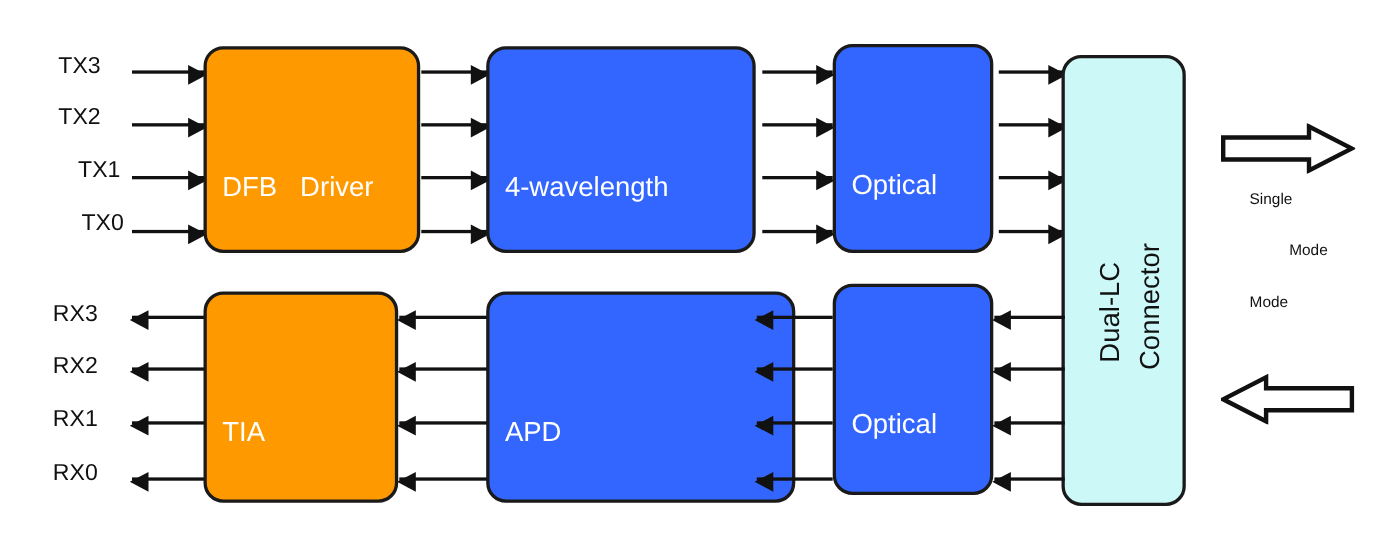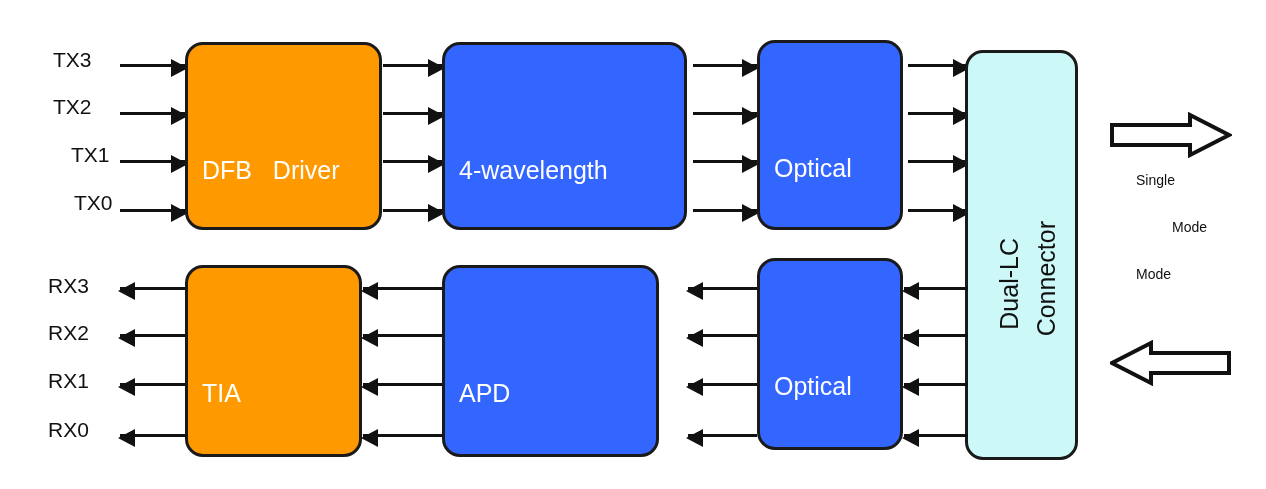--- a/index.html
+++ b/index.html
@@ -159,21 +159,21 @@
   <div class="block orange" style="left:185px; top:265px; width:177px; height:192px;">
     <span class="block-line">TIA</span>
     
   </div>
 
   <div class="arrow left" style="left:363px; top:287px; width:80px;"></div>
   <div class="arrow left" style="left:363px; top:334px; width:80px;"></div>
   <div class="arrow left" style="left:363px; top:383px; width:80px;"></div>
   <div class="arrow left" style="left:363px; top:434px; width:80px;"></div>
 
-  <div class="block blue" style="left:442px; top:265px; width:217px; height:192px;">
+  <div class="block blue" style="left:442px; top:265px; width:281px; height:192px;">
     <span class="block-line">APD</span>
     
   </div>
 
   <div class="arrow left" style="left:688px; top:287px; width:69px;"></div>
   <div class="arrow left" style="left:688px; top:334px; width:69px;"></div>
   <div class="arrow left" style="left:688px; top:383px; width:69px;"></div>
   <div class="arrow left" style="left:688px; top:434px; width:69px;"></div>
 
   <div class="block blue" style="left:757px; top:258px; width:146px; height:192px;">

